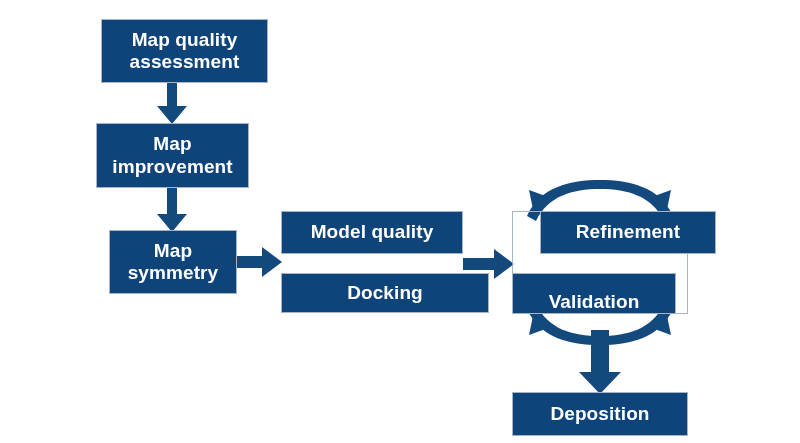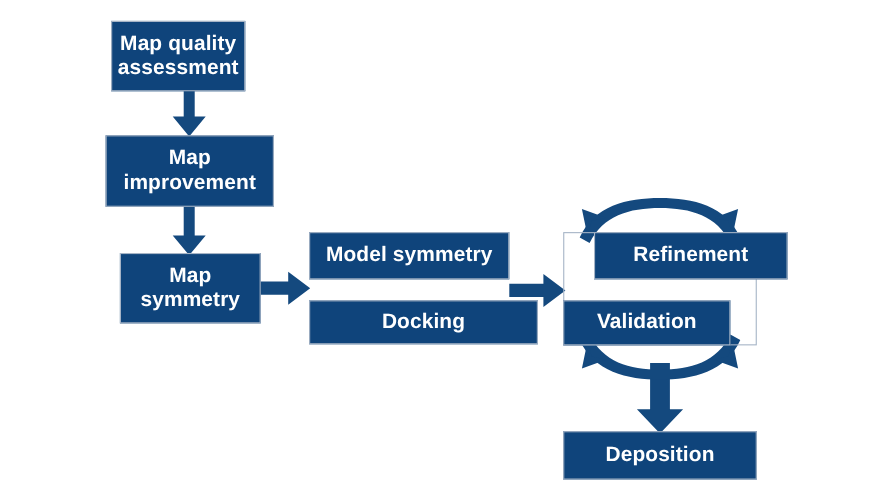--- a/index.html
+++ b/index.html
@@ -38,27 +38,27 @@
     white-space: pre-line;
     z-index: 3;
   }
   .node-label {
     display: block;
     width: 100%;
     white-space: pre-line;
   }
 
   
-  #node-map-quality   { left: 101px; top: 19px;  width: 122px; height: 64px; }
+  #node-map-quality   { left: 101px; top: 19px;  width: 167px; height: 64px; }
   #node-map-improve   { left: 96px;  top: 123px; width: 153px; height: 65px; }
   #node-map-symmetry  { left: 109px; top: 230px; width: 128px; height: 64px; }
   #node-model-build   { left: 281px; top: 211px; width: 182px; height: 43px; }
   #node-docking       { left: 281px; top: 273px; width: 208px; height: 40px; }
   #node-refinement    { left: 512px; top: 211px; width: 176px; height: 43px; margin-left: 28px; }
-  #node-validation    { left: 512px; top: 273px; width: 152px; height: 41px; }
+  #node-validation    { left: 512px; top: 273px; width: 164px; height: 41px; align-items: flex-end; }
   #node-deposition    { left: 512px; top: 392px; width: 176px; height: 44px; }
 
   
   #cycle-frame {
     position: absolute;
     left: 512px;
     top: 211px;
     width: 176px;
     height: 103px;
     border: 1px solid #A6B4C6;
@@ -143,21 +143,21 @@
     <span class="node-label">Map
 improvement</span>
   </div>
 
   <div class="node" id="node-map-symmetry">
     <span class="node-label">Map
 symmetry</span>
   </div>
 
   <div class="node" id="node-model-build">
-    <span class="node-label">Model symmetry</span>
+    <span class="node-label">Model quality</span>
   </div>
 
   <div class="node" id="node-docking">
     <span class="node-label">Docking</span>
   </div>
 
   <div id="cycle-frame"></div>
 
   <div class="node" id="node-refinement">
     <span class="node-label">Refinement</span>

